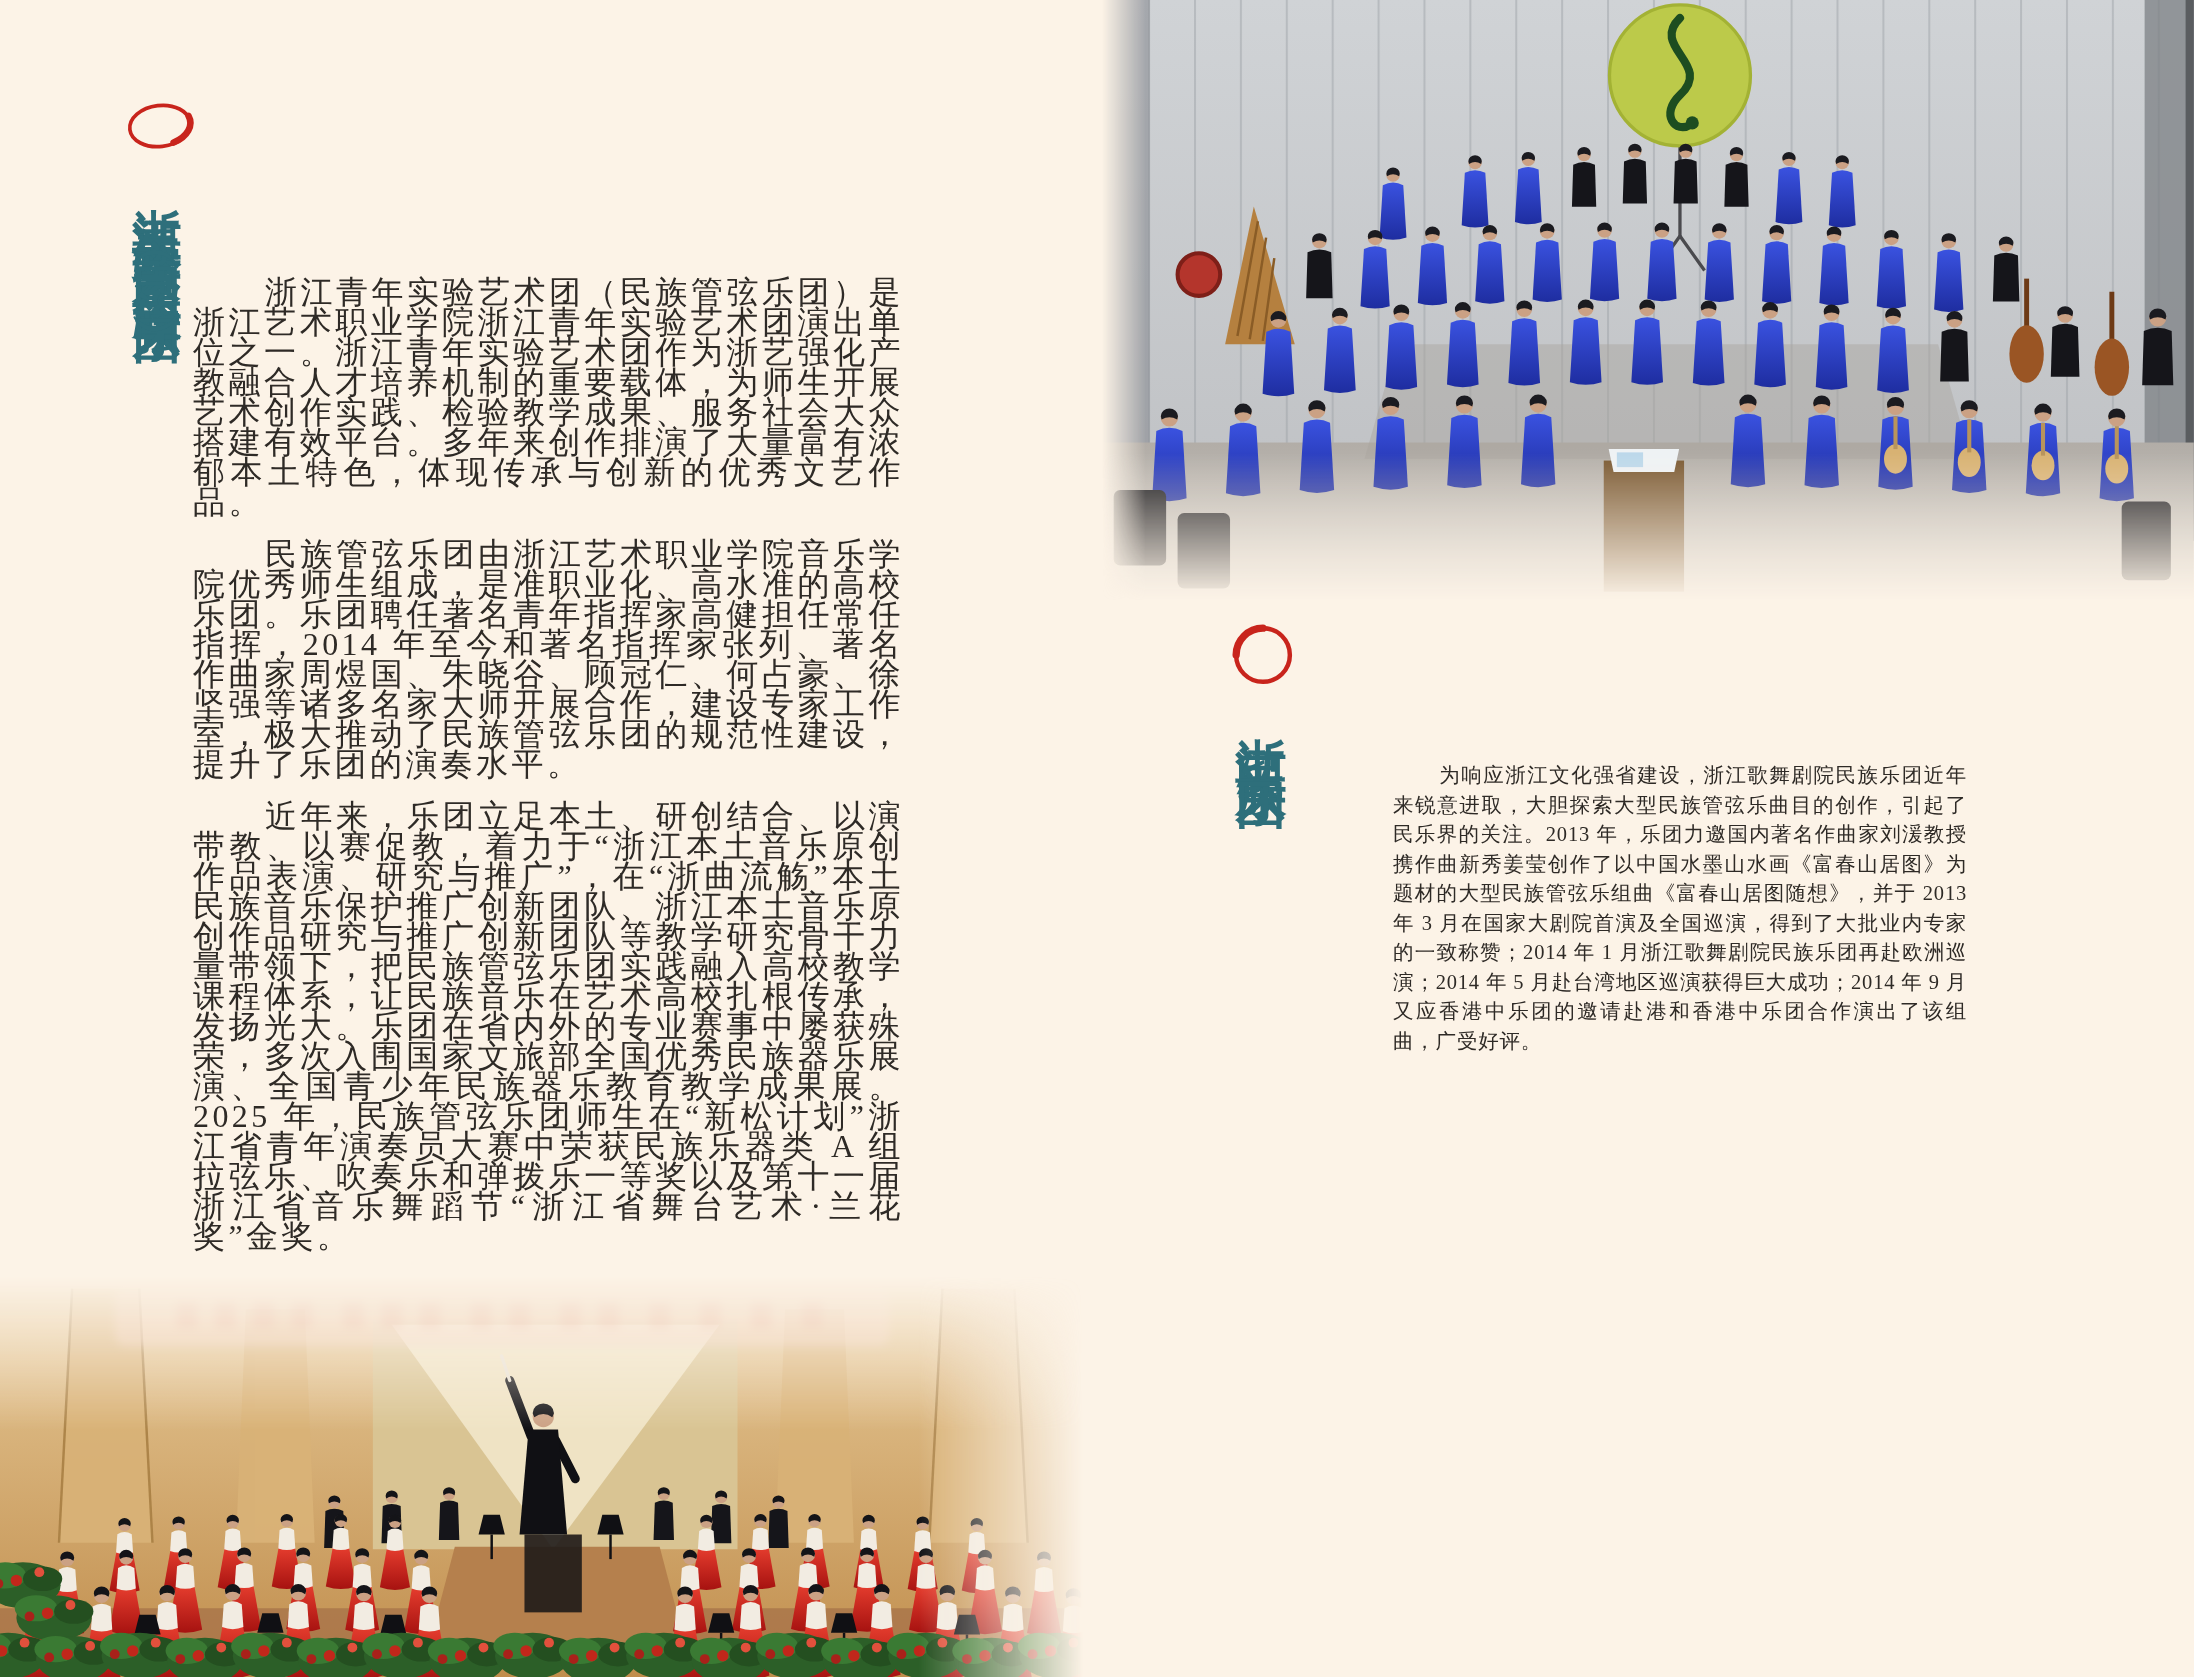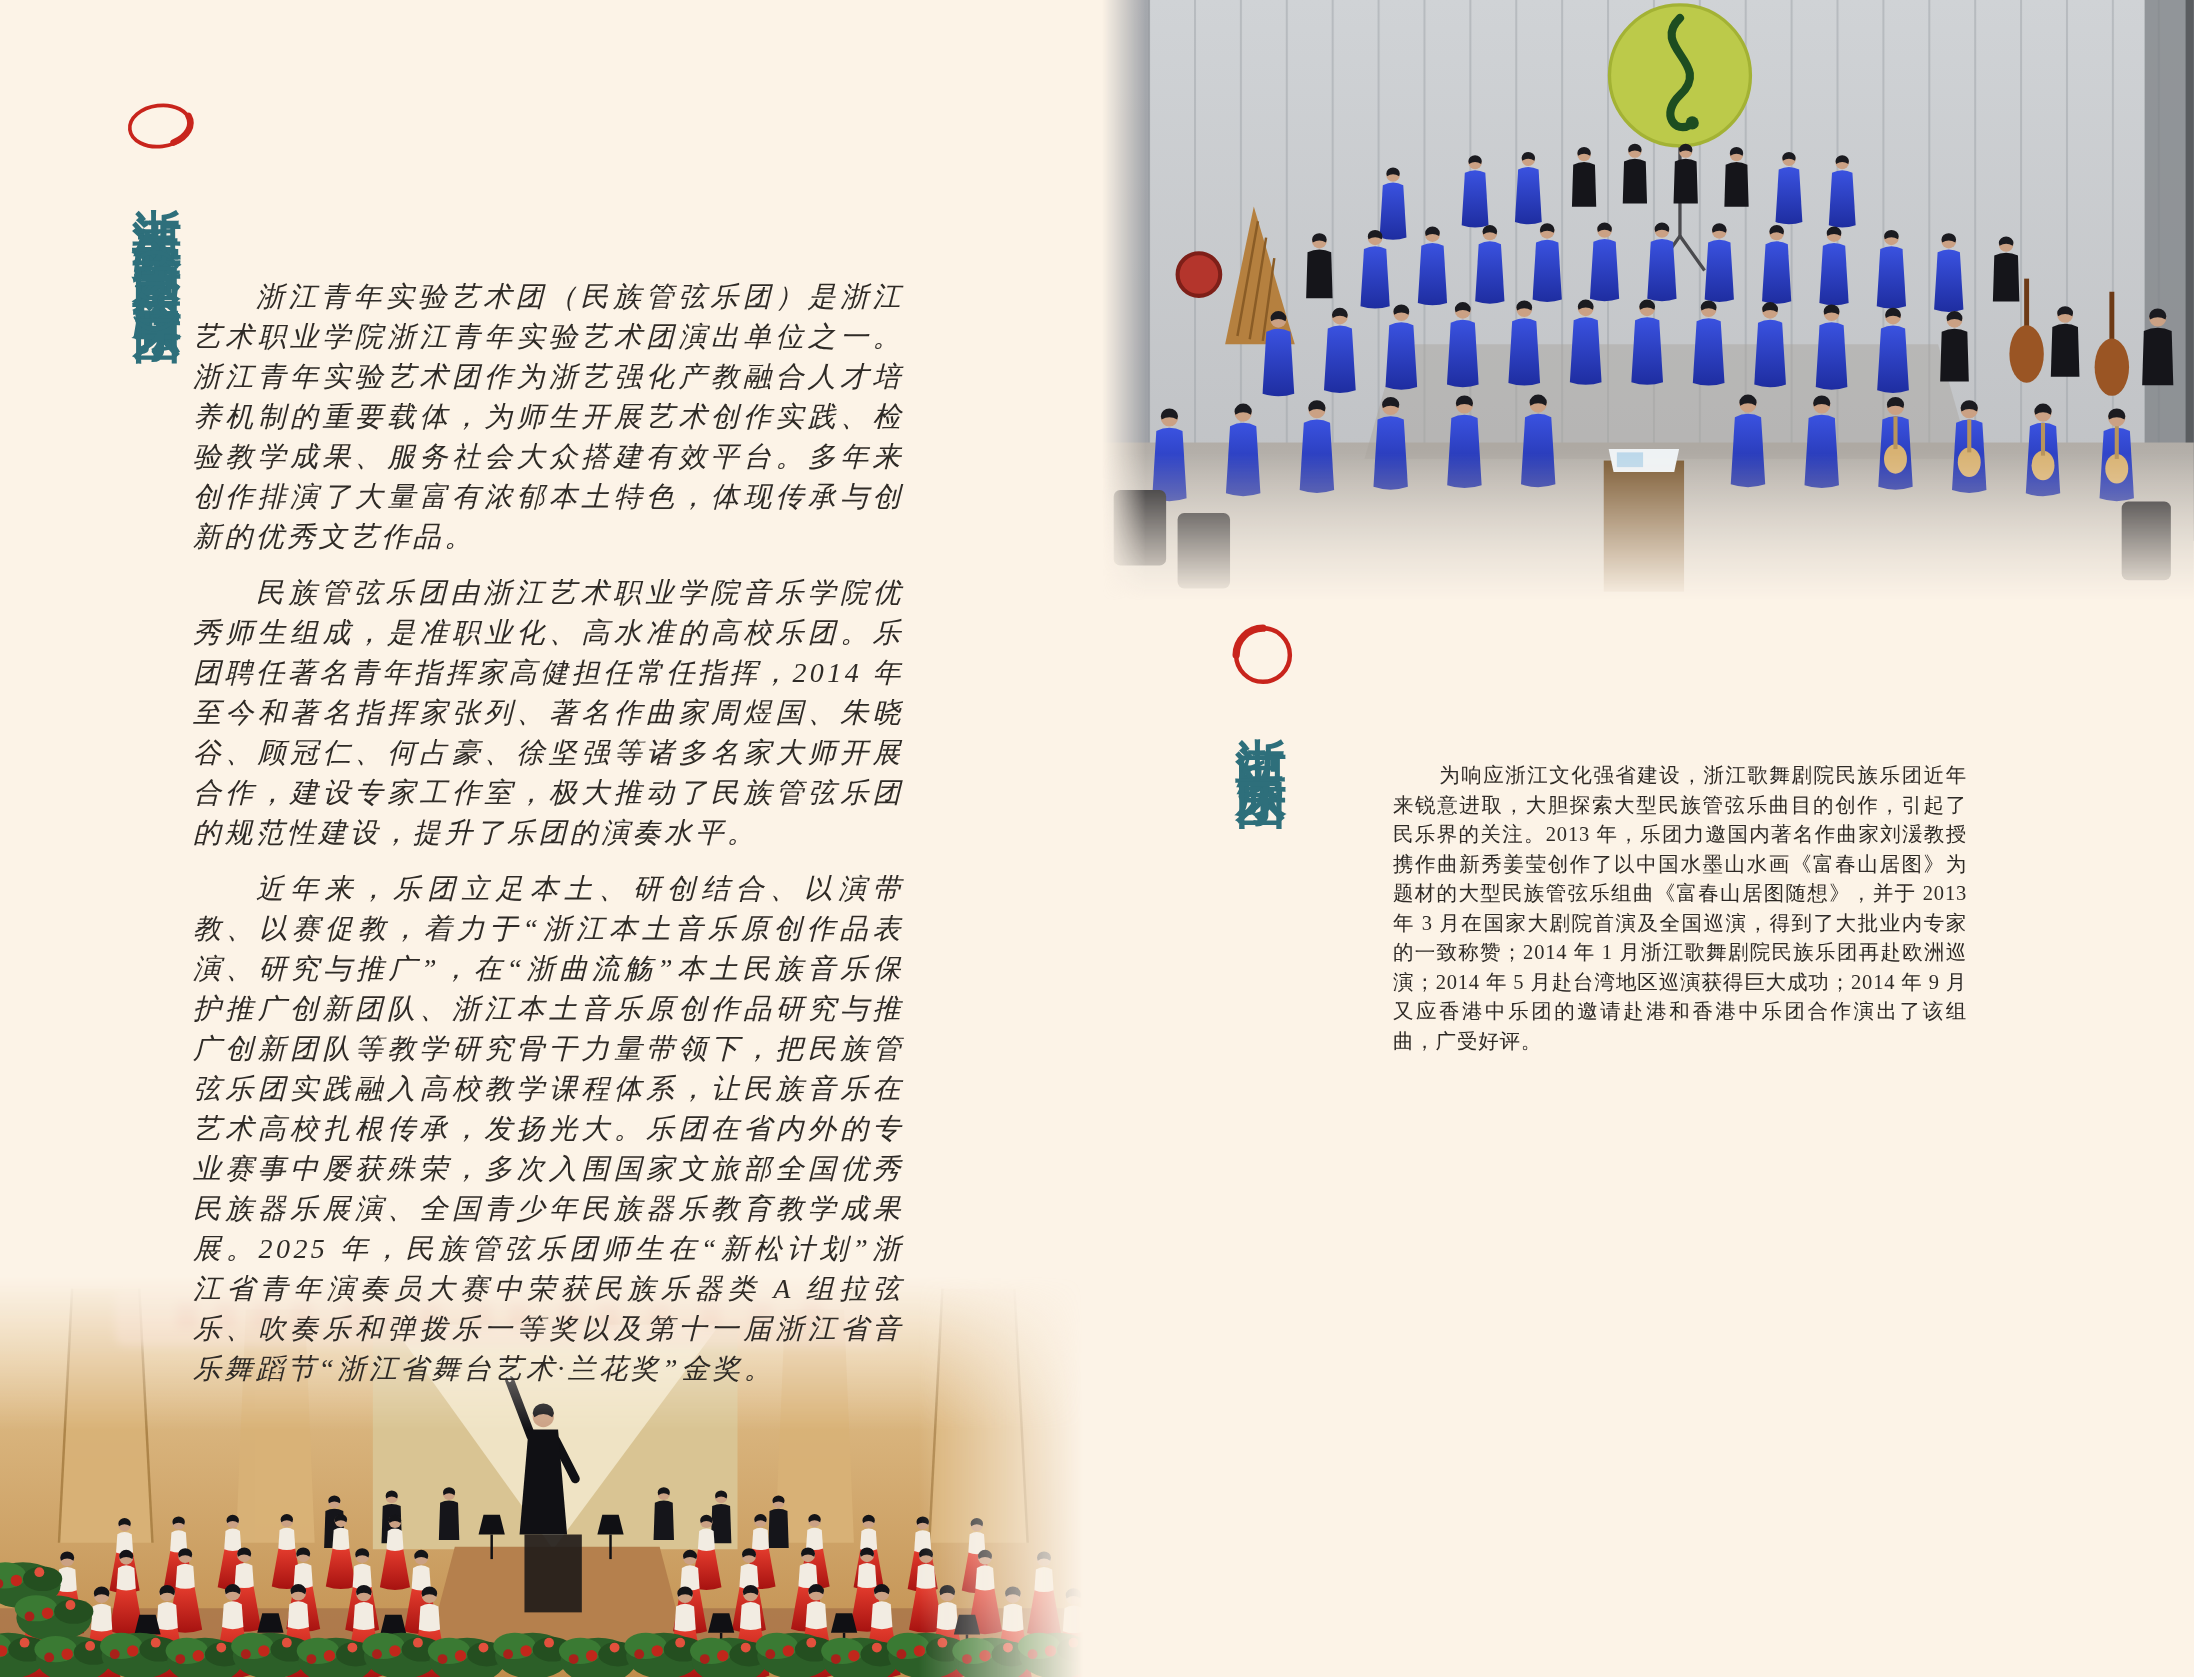--- a/index.html
+++ b/index.html
@@ -29,22 +29,22 @@
   
   .vtitle{
     position:absolute;writing-mode:vertical-rl;color:#2e6f7b;font-weight:600;
     font-family:"Liberation Serif","DejaVu Serif",serif;
   }
   .vtitle-left{left:123px;top:169px;height:959px;font-size:49px;letter-spacing:7.4px;line-height:69px;}
   .vtitle-right{left:1226px;top:697px;height:426px;font-size:51px;letter-spacing:9px;line-height:70px;}
   
   .body-text{position:absolute;color:#2e2a26;text-align:justify;}
   .body-text p{margin:0;text-indent:2.25em;}
-  .body-text p + p{margin-top:16px;}
-  .text-left{left:193px;top:277px;width:711px;font-size:28px;line-height:40px;letter-spacing:3.4px;font-style:italic;}
+  .body-text p + p{margin-top:22px;}
+  .text-left{left:193px;top:277px;width:711px;font-size:32px;line-height:30px;letter-spacing:3.4px;}
   .text-right{left:1393px;top:761px;width:574px;font-size:20.5px;line-height:29.5px;letter-spacing:0.8px;}
 </style>
 </head>
 <body>
 
 <div class="photo-tr">
  <div class="photo-tr-inner">
   <svg viewBox="0 0 1332 748" width="1092" height="613">
     <defs>
       <linearGradient id="wallG" x1="0" y1="0" x2="0" y2="1">

